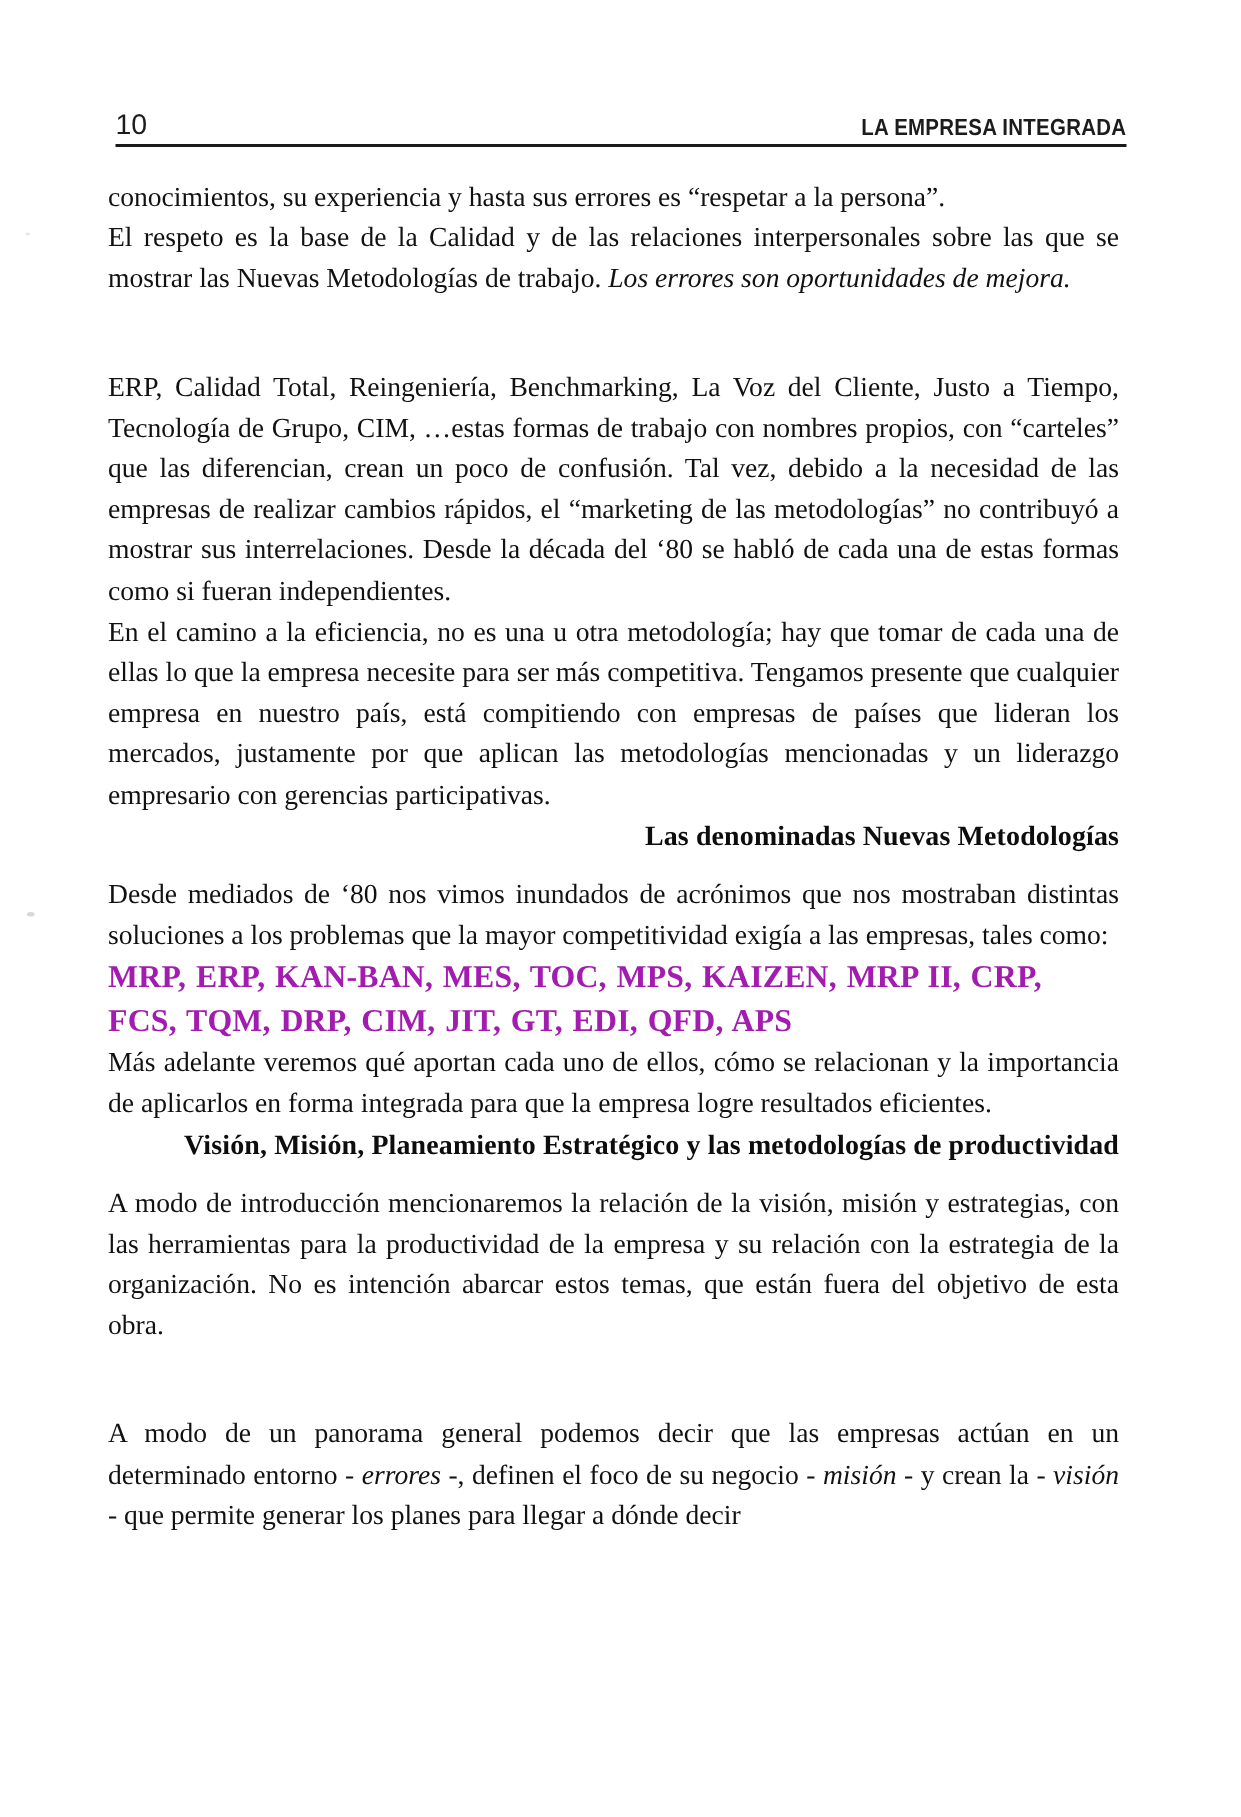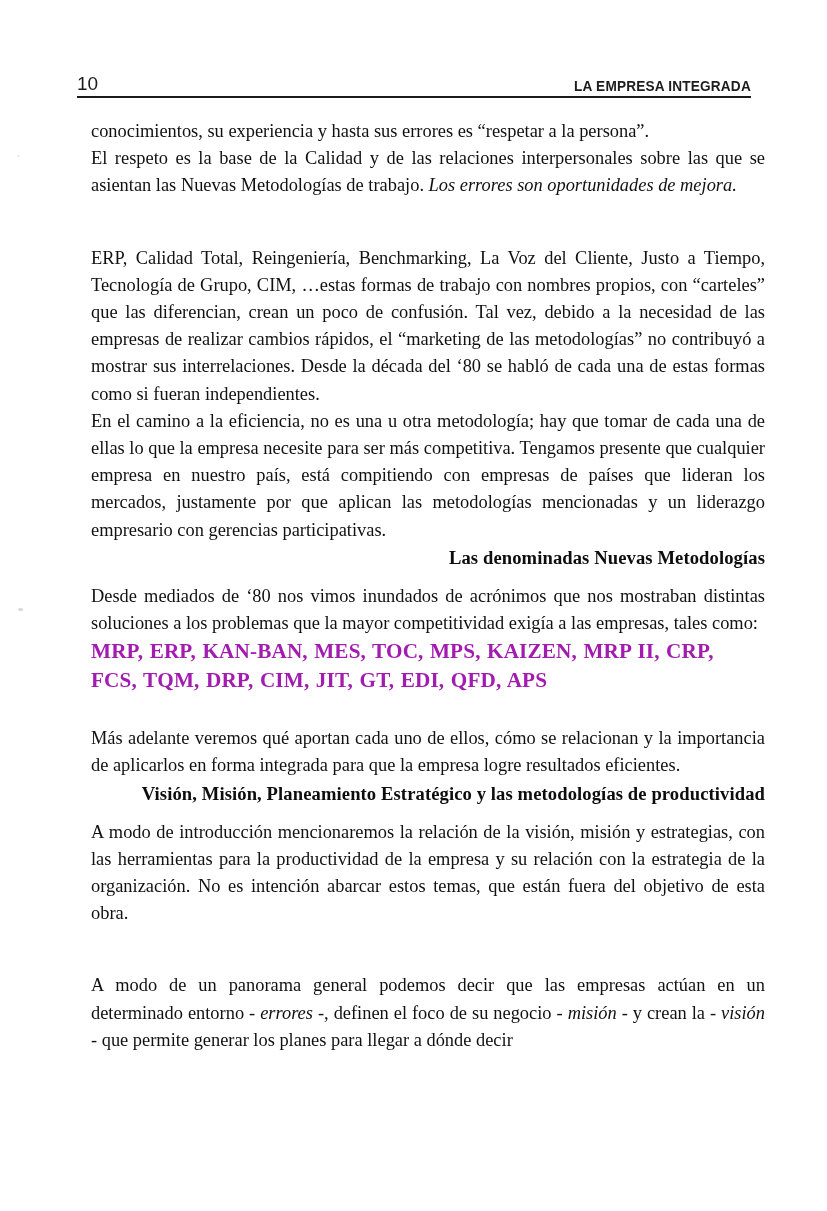--- a/index.html
+++ b/index.html
@@ -53,42 +53,42 @@
     letter-spacing: 0.2px;
     line-height: 1;
     transform: scaleX(0.88);
     transform-origin: right bottom;
     white-space: nowrap;
   }
 
   
   .text-column {
     position: absolute;
-    left: 91px;
+    left: 72px;
     top: 118px;
     width: 674px;
     font-family: "Liberation Serif", "DejaVu Serif", serif;
     font-size: 18.4px;
     line-height: 27.2px;
     color: #111111;
     text-align: justify;
     text-justify: inter-word;
     -webkit-font-smoothing: antialiased;
   }
 
   .para {
     margin: 0;
     text-align: justify;
     hyphens: none;
   }
 
   
   .gap-para   { margin-top: 45px; }
   .gap-none   { margin-top: 0px; }
-  .gap-head   { margin-top: 30px; }
+  .gap-head   { }
   .gap-afterhead { margin-top: 12px; }
 
   .para.last-line-left { text-align-last: left; }
 
   .heading {
     margin: 0;
     font-family: "Liberation Serif", "DejaVu Serif", serif;
     font-size: 18.6px;
     font-weight: 700;
     line-height: 27px;
@@ -130,21 +130,21 @@
 
   <div class="running-head">
     <span class="folio">10</span>
     <span class="head-title">LA EMPRESA INTEGRADA</span>
   </div>
 
   <div class="text-column">
 
     <p class="para gap-none"><span>conocimientos, su experiencia y hasta sus errores es “respetar a la persona”.</span></p>
 
-    <p class="para gap-none last-line-left"><span>El respeto es la base de la Calidad y de las relaciones interpersonales sobre las que se asientan las Nuevas Metodologías de trabajo. </span><em class="it">Los errores son oportunidades de mejora.</em></p>
+    <p class="para gap-none last-line-left"><span>El respeto es la base de la Calidad y de las relaciones interpersonales sobre las que se mostrar las Nuevas Metodologías de trabajo. </span><em class="it">Los errores son oportunidades de mejora.</em></p>
 
     <p class="para gap-para last-line-left"><span>ERP, Calidad Total, Reingeniería, Benchmarking, La Voz del Cliente,  Justo a Tiempo, Tecnología de Grupo, CIM, …estas formas de trabajo con nombres propios, con “carteles” que las diferencian, crean un poco de confusión. Tal vez, debido a la necesidad de las empresas de realizar cambios rápidos, el “marketing de las metodologías” no contribuyó a mostrar sus interrelaciones. Desde la década del ‘80 se habló de cada una de estas formas  como si fueran independientes.</span></p>
 
     <p class="para gap-none last-line-left"><span>En el camino a la eficiencia, no es una u otra metodología; hay que tomar de cada una de ellas lo que la empresa necesite para ser más competitiva. Tengamos presente que cualquier empresa en nuestro país, está compitiendo con empresas de países que lideran los mercados, justamente por que aplican las metodologías mencionadas y un liderazgo empresario con gerencias participativas.</span></p>
 
     <p class="heading gap-head"><span>Las denominadas Nuevas Metodologías</span></p>
 
     <p class="para gap-afterhead last-line-left"><span>Desde mediados de ‘80 nos vimos inundados de acrónimos que nos mostraban distintas soluciones a los problemas que la mayor competitividad exigía a las empresas, tales como:</span></p>
 
     <p class="acronyms gap-head"><span>MRP, ERP, KAN-BAN, MES, TOC, MPS, KAIZEN, MRP II, CRP, FCS, TQM, DRP, CIM, JIT, GT, EDI, QFD, APS</span></p>

